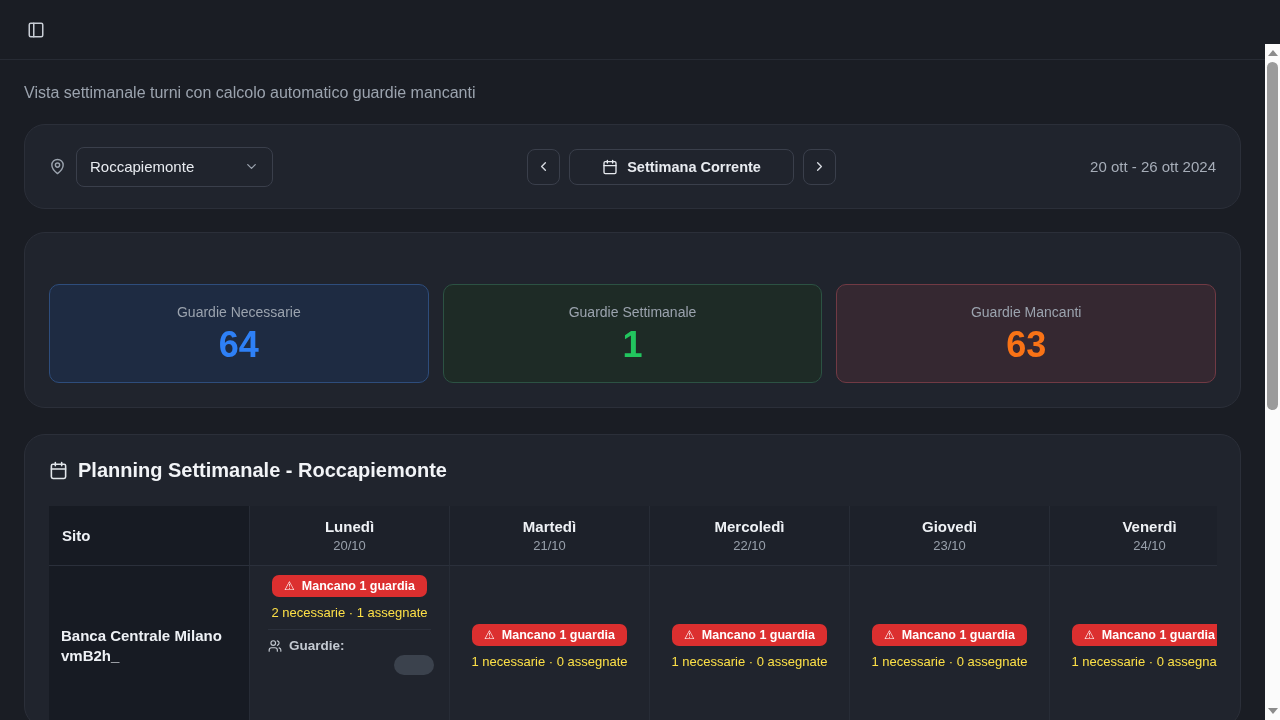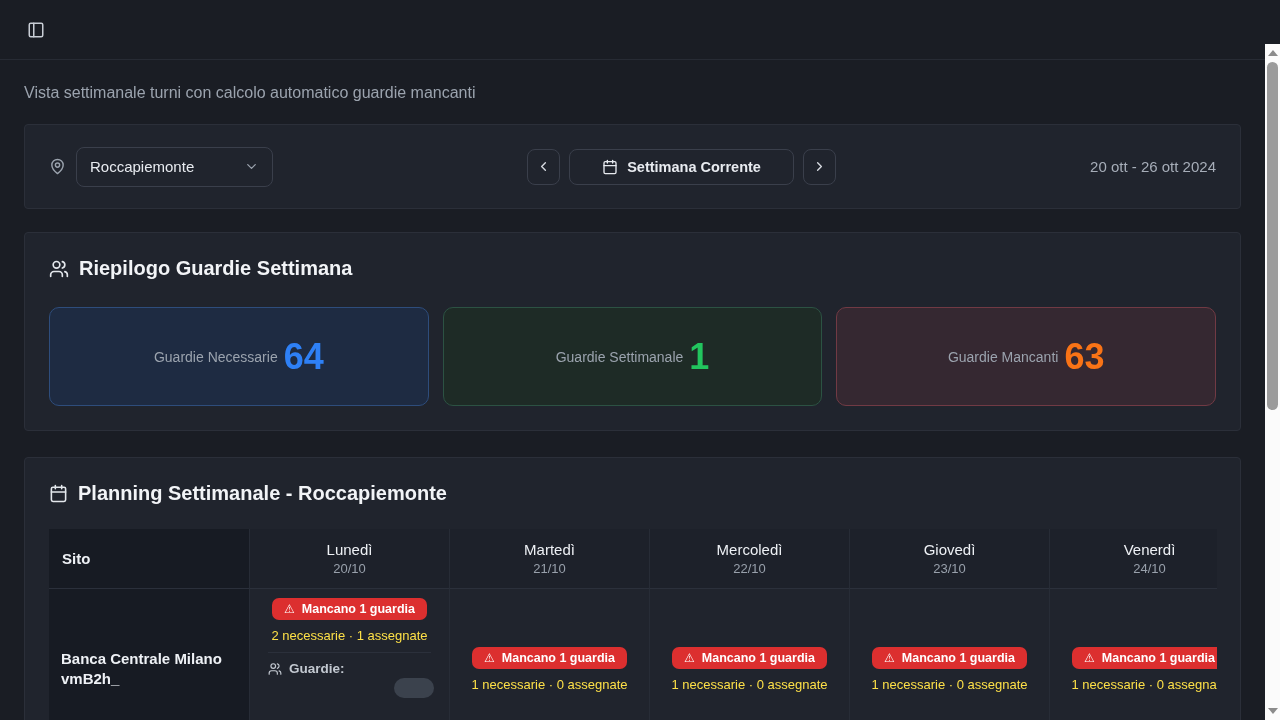--- a/index.html
+++ b/index.html
@@ -18,21 +18,21 @@
   .icon-btn {
     width:28px; height:28px; display:flex; align-items:center; justify-content:center;
     background:transparent; border:none; cursor:pointer; color:#c8cdd5; border-radius:6px;
   }
   svg { display:block; }
   
   .content { padding:18px 24px 0 24px; width:1265px; }
   .page-title { font-size:30px; font-weight:700; letter-spacing:.2px; color:#f2f4f7; }
   .page-subtitle { font-size:16px; color:#9ba3ae; margin-top:6px; }
   .card {
-    background:#20242d; border:1px solid #2b2f39; border-radius:4px;
+    background:#20242d; border:1px solid #2b2f39; border-radius:21px;
   }
   
   .toolbar {
     margin-top:22px; height:85px; display:flex; align-items:center;
     padding:0 24px; justify-content:space-between;
   }
   .toolbar-left { display:flex; align-items:center; gap:10px; }
   .toolbar-center { display:flex; align-items:center; gap:9px; }
   .select {
     display:flex; align-items:center; justify-content:space-between;
@@ -50,21 +50,21 @@
     background:#20242d; border:1px solid #3a3f4b; border-radius:8px;
     font-size:14.5px; font-weight:600; color:#e8ebf0; cursor:pointer;
   }
   .date-range { font-size:15px; color:#a6adb8; }
   
   .summary { margin-top:23px; padding:24px; }
   .section-title { display:flex; align-items:center; gap:10px; font-size:20px; font-weight:700; color:#f2f4f7; }
   .section-title .t-icon { color:#e3e7ec; }
   .stats { display:flex; gap:14px; margin-top:27px; }
   .stat {
-    flex:1; height:99px; border-radius:10px; display:flex; flex-direction:row;
+    flex:1; height:99px; border-radius:10px; display:flex; flex-direction:column;
     align-items:center; justify-content:center; gap:6px;
   }
   .stat-label { font-size:14px; color:#9ba3ae; }
   .stat-value { font-size:36px; font-weight:700; line-height:38px; }
   .stat-blue  { background:#1e2b42; border:1px solid #2e4d7c; }
   .stat-blue  .stat-value { color:#2e80f6; }
   .stat-green { background:#1e2b26; border:1px solid #2c5243; }
   .stat-green .stat-value { color:#22c55e; }
   .stat-red   { background:#352831; border:1px solid #713a44;text-align:center; }
   .stat-red   .stat-value { color:#f97316; }
@@ -72,21 +72,21 @@
   .planning { margin-top:26px; padding:24px 24px 0 24px; }
   .table-wrap { margin-top:24px; overflow:hidden; width:1168px; }
   .grid { display:grid; grid-template-columns:201px repeat(5, 200px); width:1201px; }
   .th {
     background:#1d212a; border-bottom:1px solid #2b303b; border-right:1px solid #272c36;
     height:60px; display:flex; flex-direction:column; align-items:center; justify-content:center; gap:3px;
   }
   .th-site {
     background:#171b23; justify-content:center; align-items:flex-start; padding-left:13px;
   }
-  .th .day { font-size:15px; font-weight:400; color:#eef1f5; }
+  .th .day { font-size:15px; font-weight:700; color:#eef1f5; }
   .th .date { font-size:13px; color:#98a0ab; }
   .site-header-label { font-size:15px; font-weight:700; color:#eef1f5; }
   .td {
     border-right:1px solid #272c36; height:160px;
   }
   .td-site {
     background:#171b23; display:flex; flex-direction:column; justify-content:center; padding:0 12px;
     font-size:15px; font-weight:700; color:#eef1f5; line-height:20px;
   }
   .td-day { display:flex; flex-direction:column; align-items:center; justify-content:center; padding:0 8px; }
@@ -179,30 +179,20 @@
             <path d="m9 18 6-6-6-6"></path>
           </svg>
         </span>
       </button>
     </div>
 
     <div class="date-range">20 ott - 26 ott 2024</div>
   </section>
 
   <section class="card summary">
-    <div class="section-title">
-      <span class="t-icon">
-        <svg width="20" height="20" viewBox="0 0 24 24" fill="none" stroke="currentColor" stroke-width="2" stroke-linecap="round" stroke-linejoin="round">
-          <path d="M16 21v-2a4 4 0 0 0-4-4H6a4 4 0 0 0-4 4v2"></path>
-            <circle cx="9" cy="7" r="4"></circle>
-          <path d="M22 21v-2a4 4 0 0 0-3-3.87M16 3.13a4 4 0 0 1 0 7.75"></path>
-        </svg>
-      </span>
-      <span>Riepilogo Guardie Settimana</span>
-    </div>
     <div class="stats">
       <div class="stat stat-blue">
         <div class="stat-label">Guardie Necessarie</div>
         <div class="stat-value">64</div>
       </div>
       <div class="stat stat-green">
         <div class="stat-label">Guardie Settimanale</div>
         <div class="stat-value">1</div>
       </div>
       <div class="stat stat-red">

